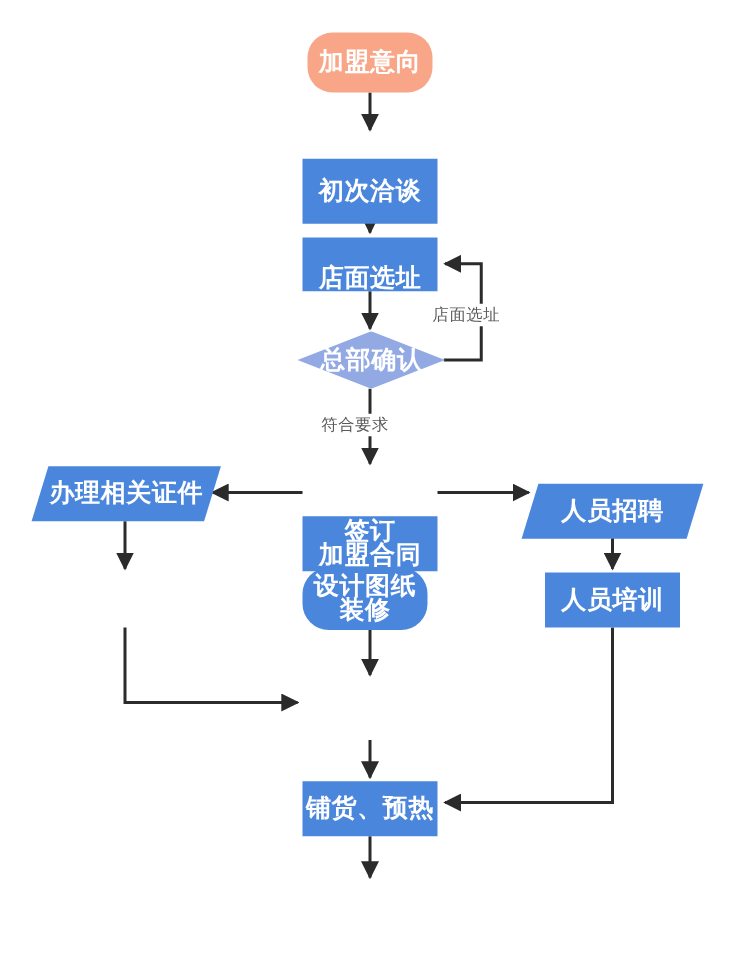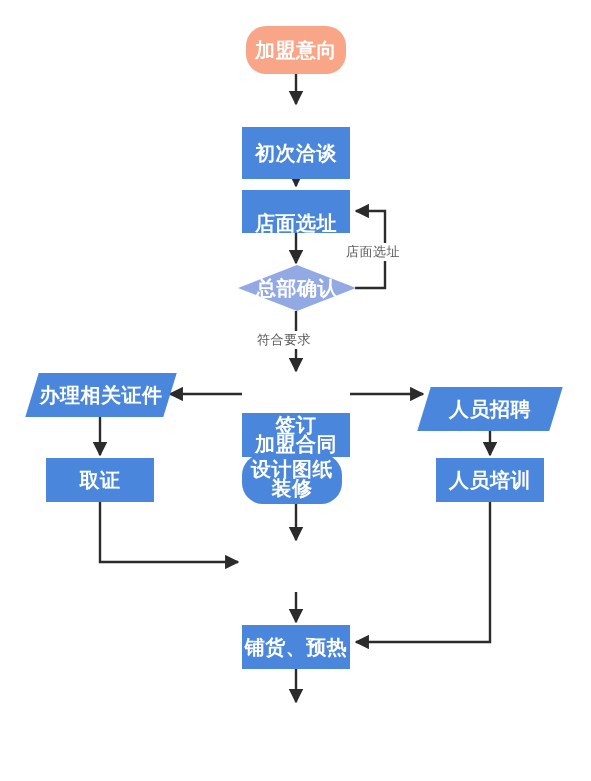--- a/index.html
+++ b/index.html
@@ -154,23 +154,20 @@
   <div class="node n-rect" style="left:242px; top:373px; width:108px; height:44px;margin-top:40px;">
     <span class="lbl">签订
 加盟合同</span>
   </div>
 
   <div class="node n-para" style="left:32px; top:373px; width:138px; height:44px;">
     <span class="shape"></span>
     <span class="lbl">办理相关证件</span>
   </div>
 
-  <div class="node n-rect" style="left:46px; top:458px; width:108px; height:44px;">
-    <span class="lbl">取证</span>
-  </div>
 
   <div class="node n-rect" style="left:242px; top:454px; width:100px; height:50px;border-radius:21px;">
     <span class="lbl">设计图纸
 装修</span>
   </div>
 
   <div class="node n-para" style="left:424px; top:387px; width:132px; height:44px;text-align:center;">
     <span class="shape"></span>
     <span class="lbl">人员招聘</span>
   </div>

